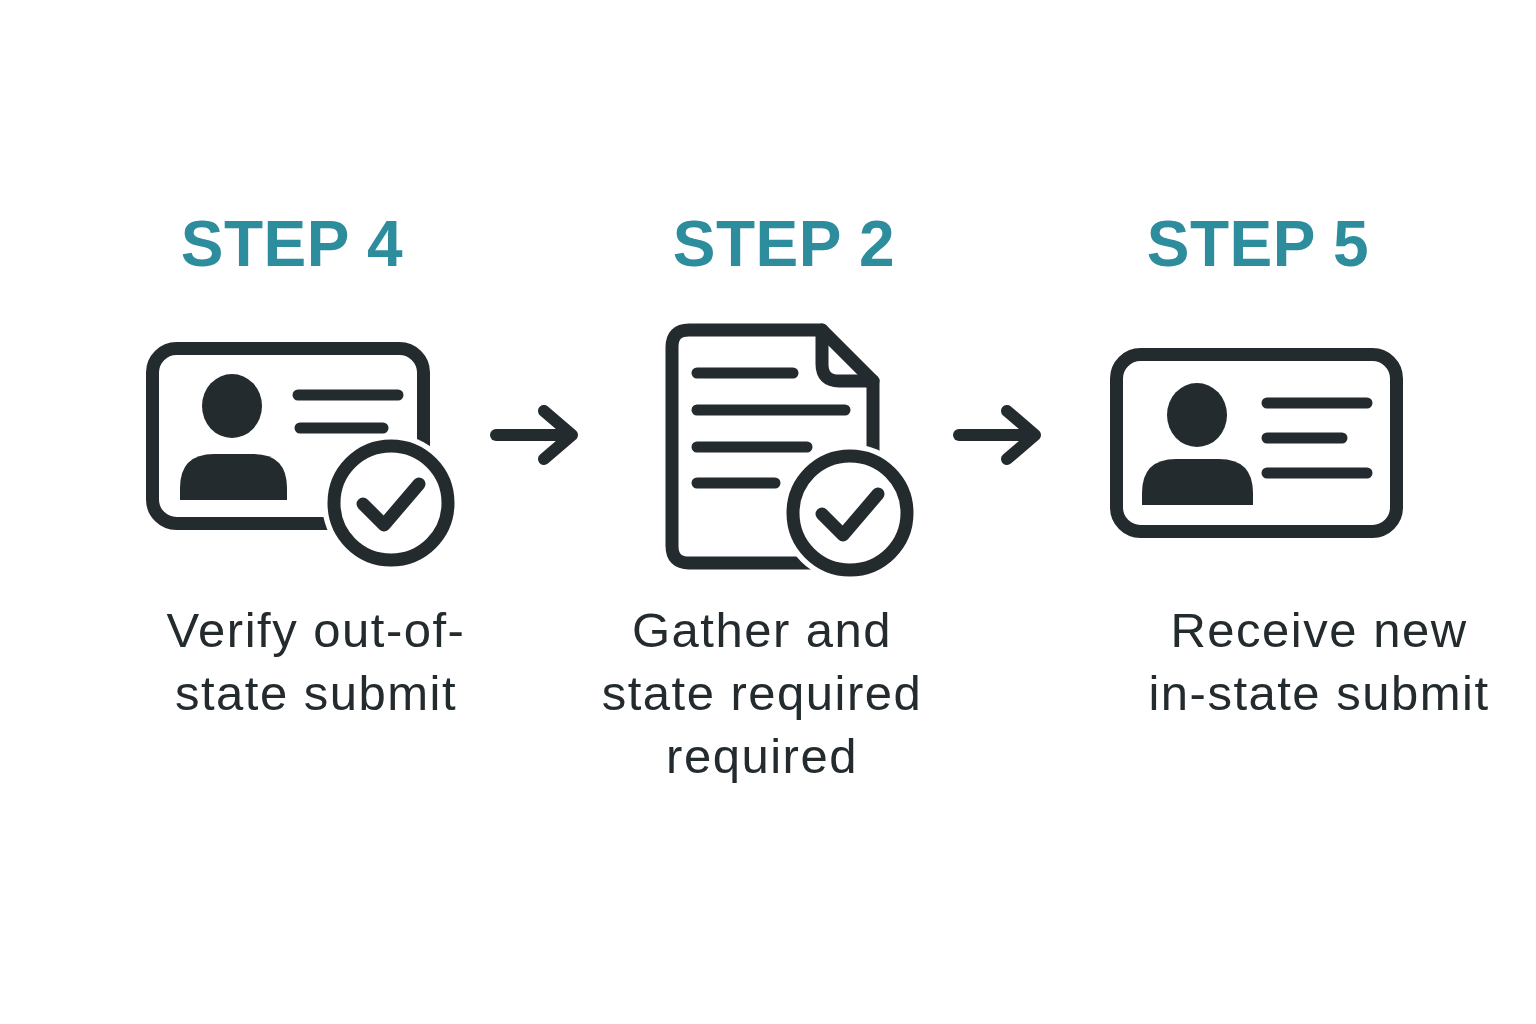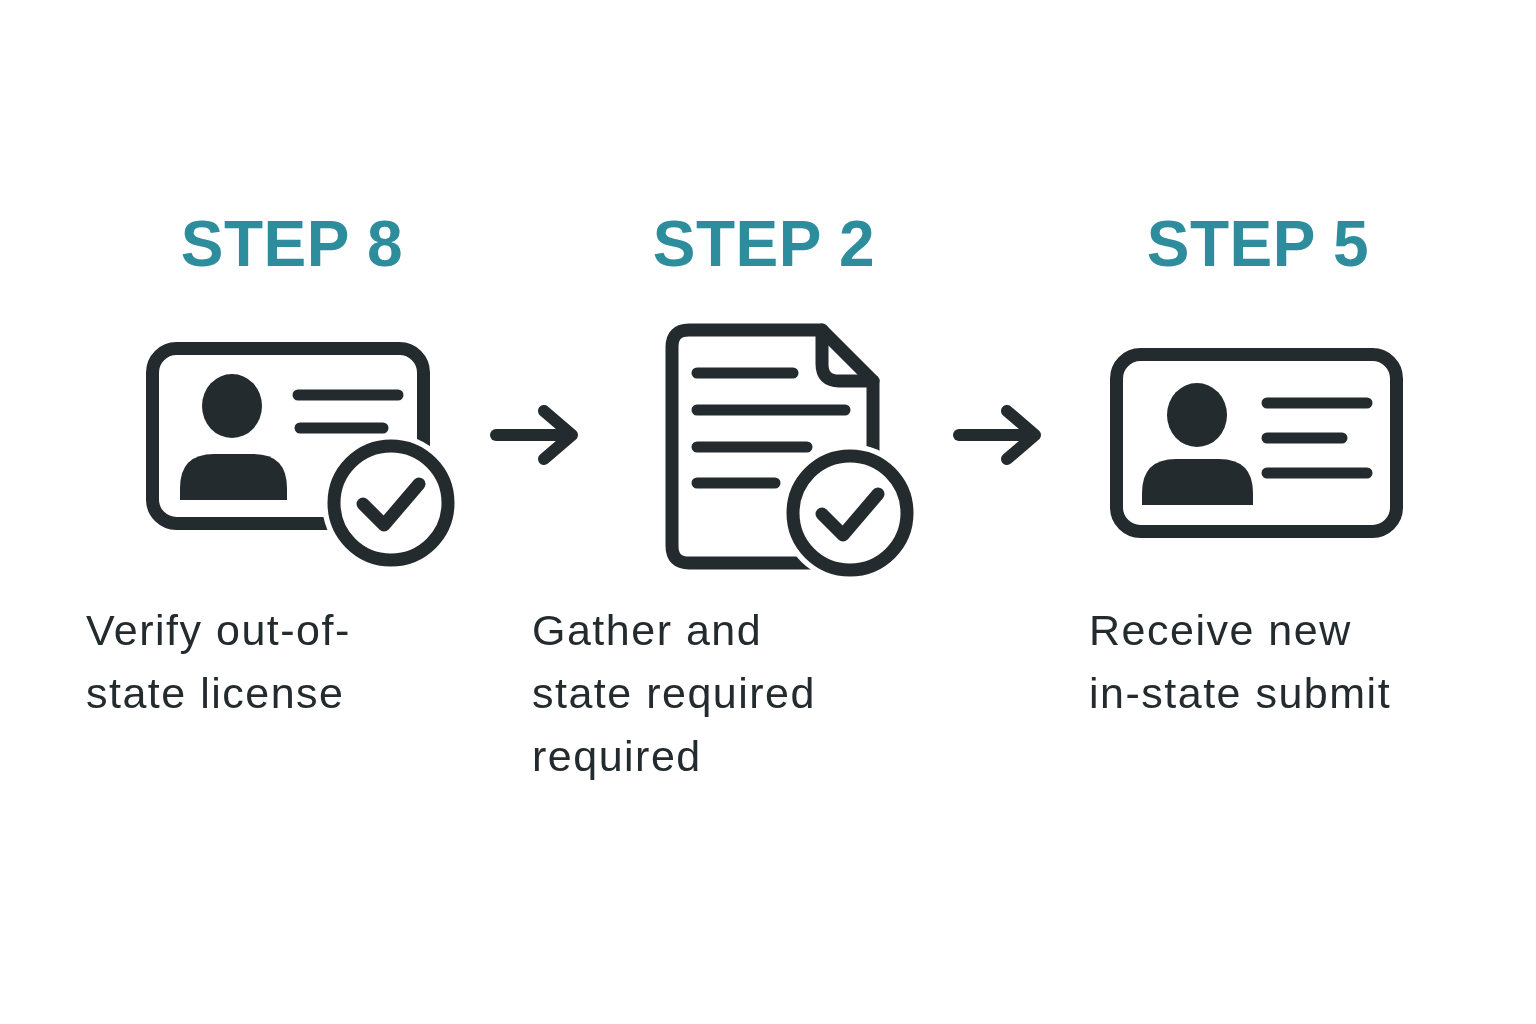--- a/index.html
+++ b/index.html
@@ -21,35 +21,35 @@
     top:212px;
     text-align:center;
     font-size:64px;
     font-weight:bold;
     letter-spacing:0.5px;
     color:var(--teal);
     line-height:64px;
     white-space:nowrap;
   }
   .heading-1{left:72px;}
-  .heading-2{left:544px;}
+  .heading-2{left:564px;}
   .heading-3{left:1038px;}
   .icon-wrap{position:absolute;}
   .icon-1{left:146px;top:342px;}
   .icon-2{left:662px;top:322px;}
   .icon-3{left:1110px;top:348px;}
   .arrow-wrap{position:absolute;top:403px;}
   .arrow-1{left:490px;}
   .arrow-2{left:953px;}
   .caption{
     position:absolute;
     top:599px;
     width:460px;
-    text-align:left;
-    font-size:43px;
+    text-align:center;
+    font-size:49px;
     letter-spacing:1.5px;
     line-height:63px;
     color:var(--ink);
   }
   .caption-1{left:86px;}
   .caption-2{left:532px;}
   .caption-3{left:1089px;}
   .caption span{display:block;white-space:nowrap;}
   
   .icon-stroke{fill:none;stroke:var(--ink);stroke-width:13;stroke-linecap:round;stroke-linejoin:round;}
@@ -57,21 +57,21 @@
   .icon-fill{fill:var(--ink);stroke:none;}
   .icon-halo{fill:var(--bg);stroke:none;}
   .icon-badge{fill:var(--bg);stroke:var(--ink);stroke-width:13;}
   .arrow-stroke{fill:none;stroke:var(--ink);stroke-width:12;stroke-linecap:round;stroke-linejoin:round;}
 </style>
 </head>
 <body>
 
 <div class="canvas">
 
-  <div class="step-heading heading-1">STEP 8</div>
+  <div class="step-heading heading-1">STEP 4</div>
   <div class="step-heading heading-2">STEP 2</div>
   <div class="step-heading heading-3">STEP 5</div>
 
   <div class="icon-wrap icon-1">
     <svg width="310" height="230" viewBox="0 0 310 230" aria-hidden="true">
       <rect class="icon-stroke" x="6.5" y="6.5" width="271" height="175" rx="24"></rect>
       <ellipse class="icon-fill" cx="86" cy="64" rx="30" ry="32"></ellipse>
       <path class="icon-fill" d="M34,158 V146 Q34,112 68,112 H107 Q141,112 141,146 V158 Z"></path>
       <line class="icon-line" x1="152" y1="53" x2="252" y2="53"></line>
       <line class="icon-line" x1="154" y1="86" x2="237" y2="86"></line>
@@ -115,21 +115,21 @@
       <ellipse class="icon-fill" cx="87" cy="67" rx="30" ry="32"></ellipse>
       <path class="icon-fill" d="M32,157 V145 Q32,111 66,111 H109 Q143,111 143,145 V157 Z"></path>
       <line class="icon-line" x1="157" y1="55" x2="257" y2="55"></line>
       <line class="icon-line" x1="157" y1="90" x2="232" y2="90"></line>
       <line class="icon-line" x1="157" y1="125" x2="257" y2="125"></line>
     </svg>
   </div>
 
   <div class="caption caption-1">
     <span>Verify out-of-</span>
-    <span>state license</span>
+    <span>state submit</span>
   </div>
   <div class="caption caption-2">
     <span>Gather and</span>
     <span>state required</span>
     <span>required</span>
   </div>
   <div class="caption caption-3">
     <span>Receive new</span>
     <span>in-state submit</span>
   </div>

